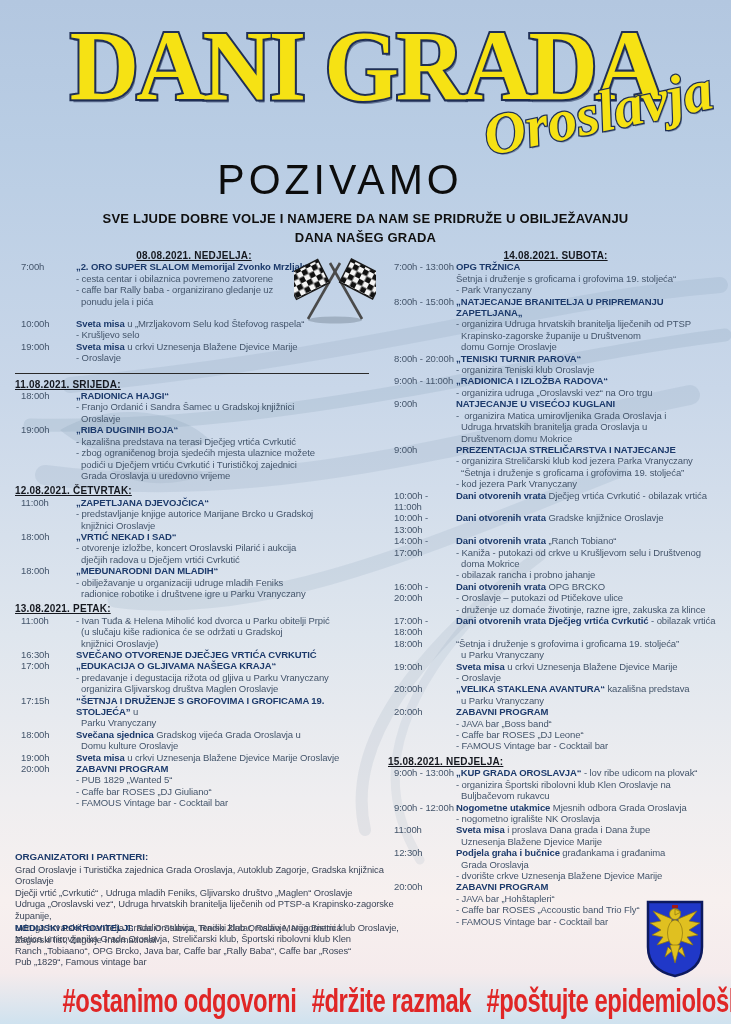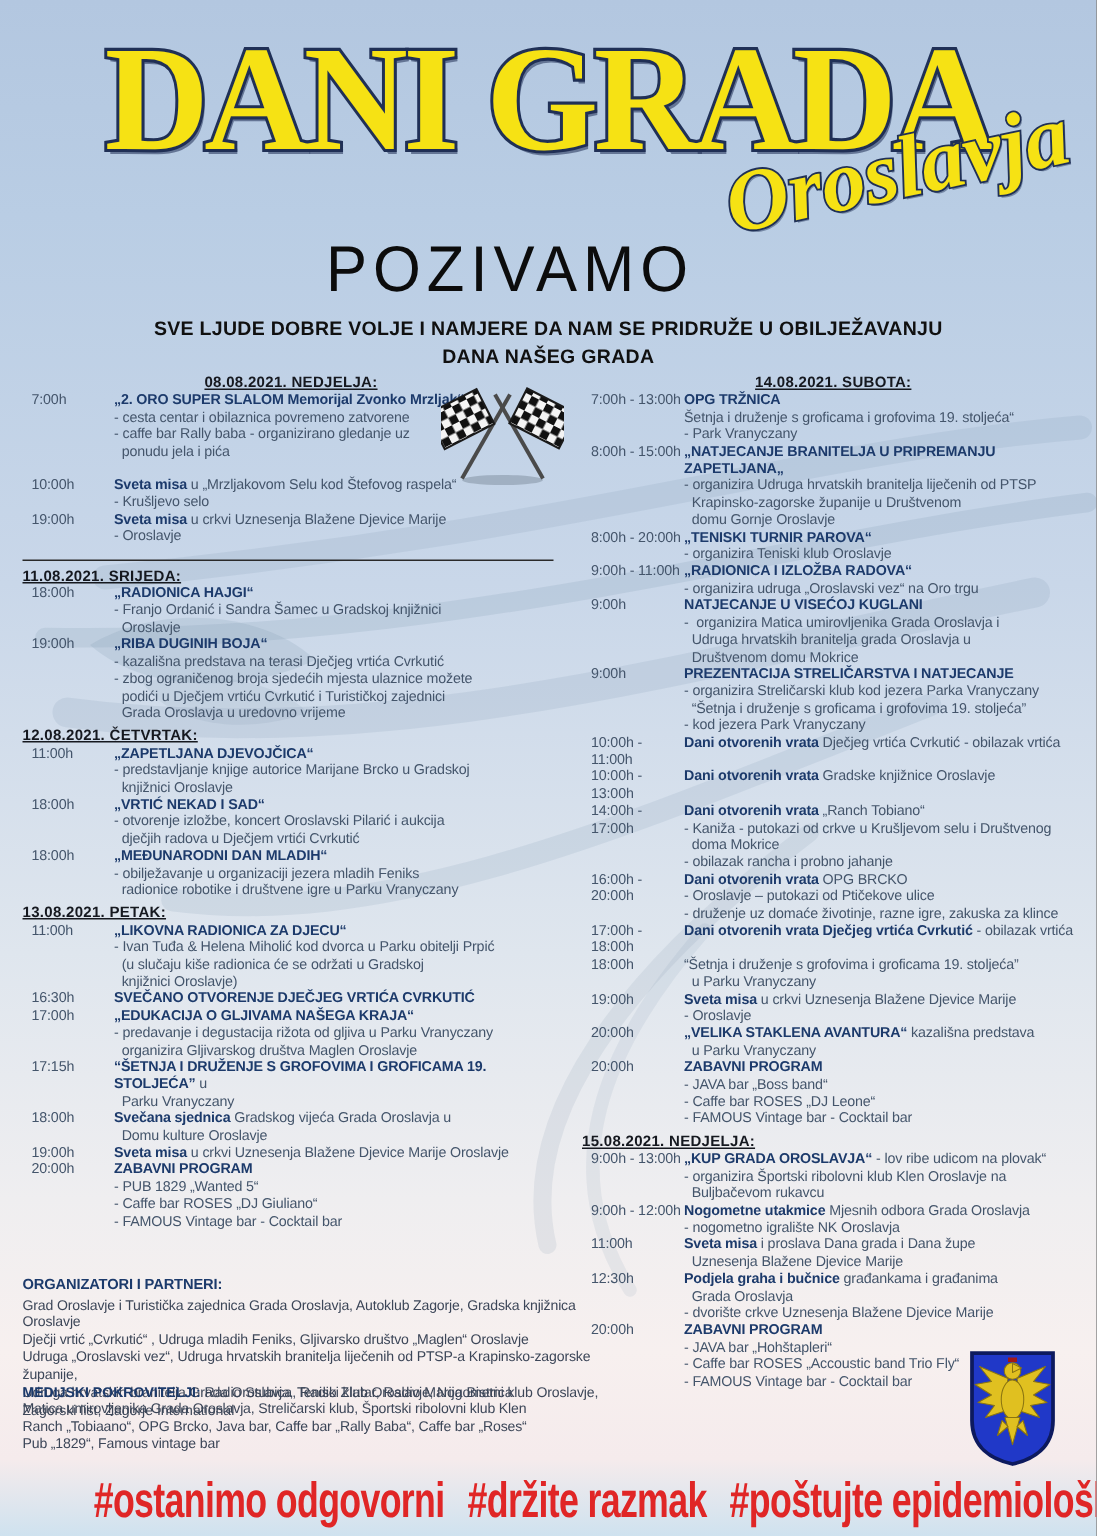--- a/index.html
+++ b/index.html
@@ -179,31 +179,30 @@
             <div class="content">
               <div class="ev-title"><span class="b">„VRTIĆ NEKAD I SAD“</span></div>
               <div class="detail">- otvorenje izložbe, koncert Oroslavski Pilarić i aukcija</div>
               <div class="detail">  dječjih radova u Dječjem vrtići Cvrkutić</div>
             </div>
           </div>
           <div class="event-row">
             <div class="time">18:00h</div>
             <div class="content">
               <div class="ev-title"><span class="b">„MEĐUNARODNI DAN MLADIH“</span></div>
-              <div class="detail">- obilježavanje u organizaciji jezera mladih Feniks</div>
+              <div class="detail">- obilježavanje u organizaciji udruge mladih Feniks</div>
               <div class="detail">  radionice robotike i društvene igre u Parku Vranyczany</div>
             </div>
           </div>
         </div>
         <div class="section">
           <div class="date-header">13.08.2021. PETAK:</div>
           <div class="event-row">
             <div class="time">11:00h</div>
             <div class="content">
-              <div class="ev-title"><span class="b">„LIKOVNA RADIONICA ZA DJECU“</span></div>
               <div class="detail">- Ivan Tuđa &amp; Helena Miholić kod dvorca u Parku obitelji Prpić</div>
               <div class="detail">  (u slučaju kiše radionica će se održati u Gradskoj</div>
               <div class="detail">  knjižnici Oroslavje)</div>
             </div>
           </div>
           <div class="event-row">
             <div class="time">16:30h</div>
             <div class="content">
               <div class="ev-title"><span class="b">SVEČANO OTVORENJE DJEČJEG VRTIĆA CVRKUTIĆ</span></div>
             </div>

